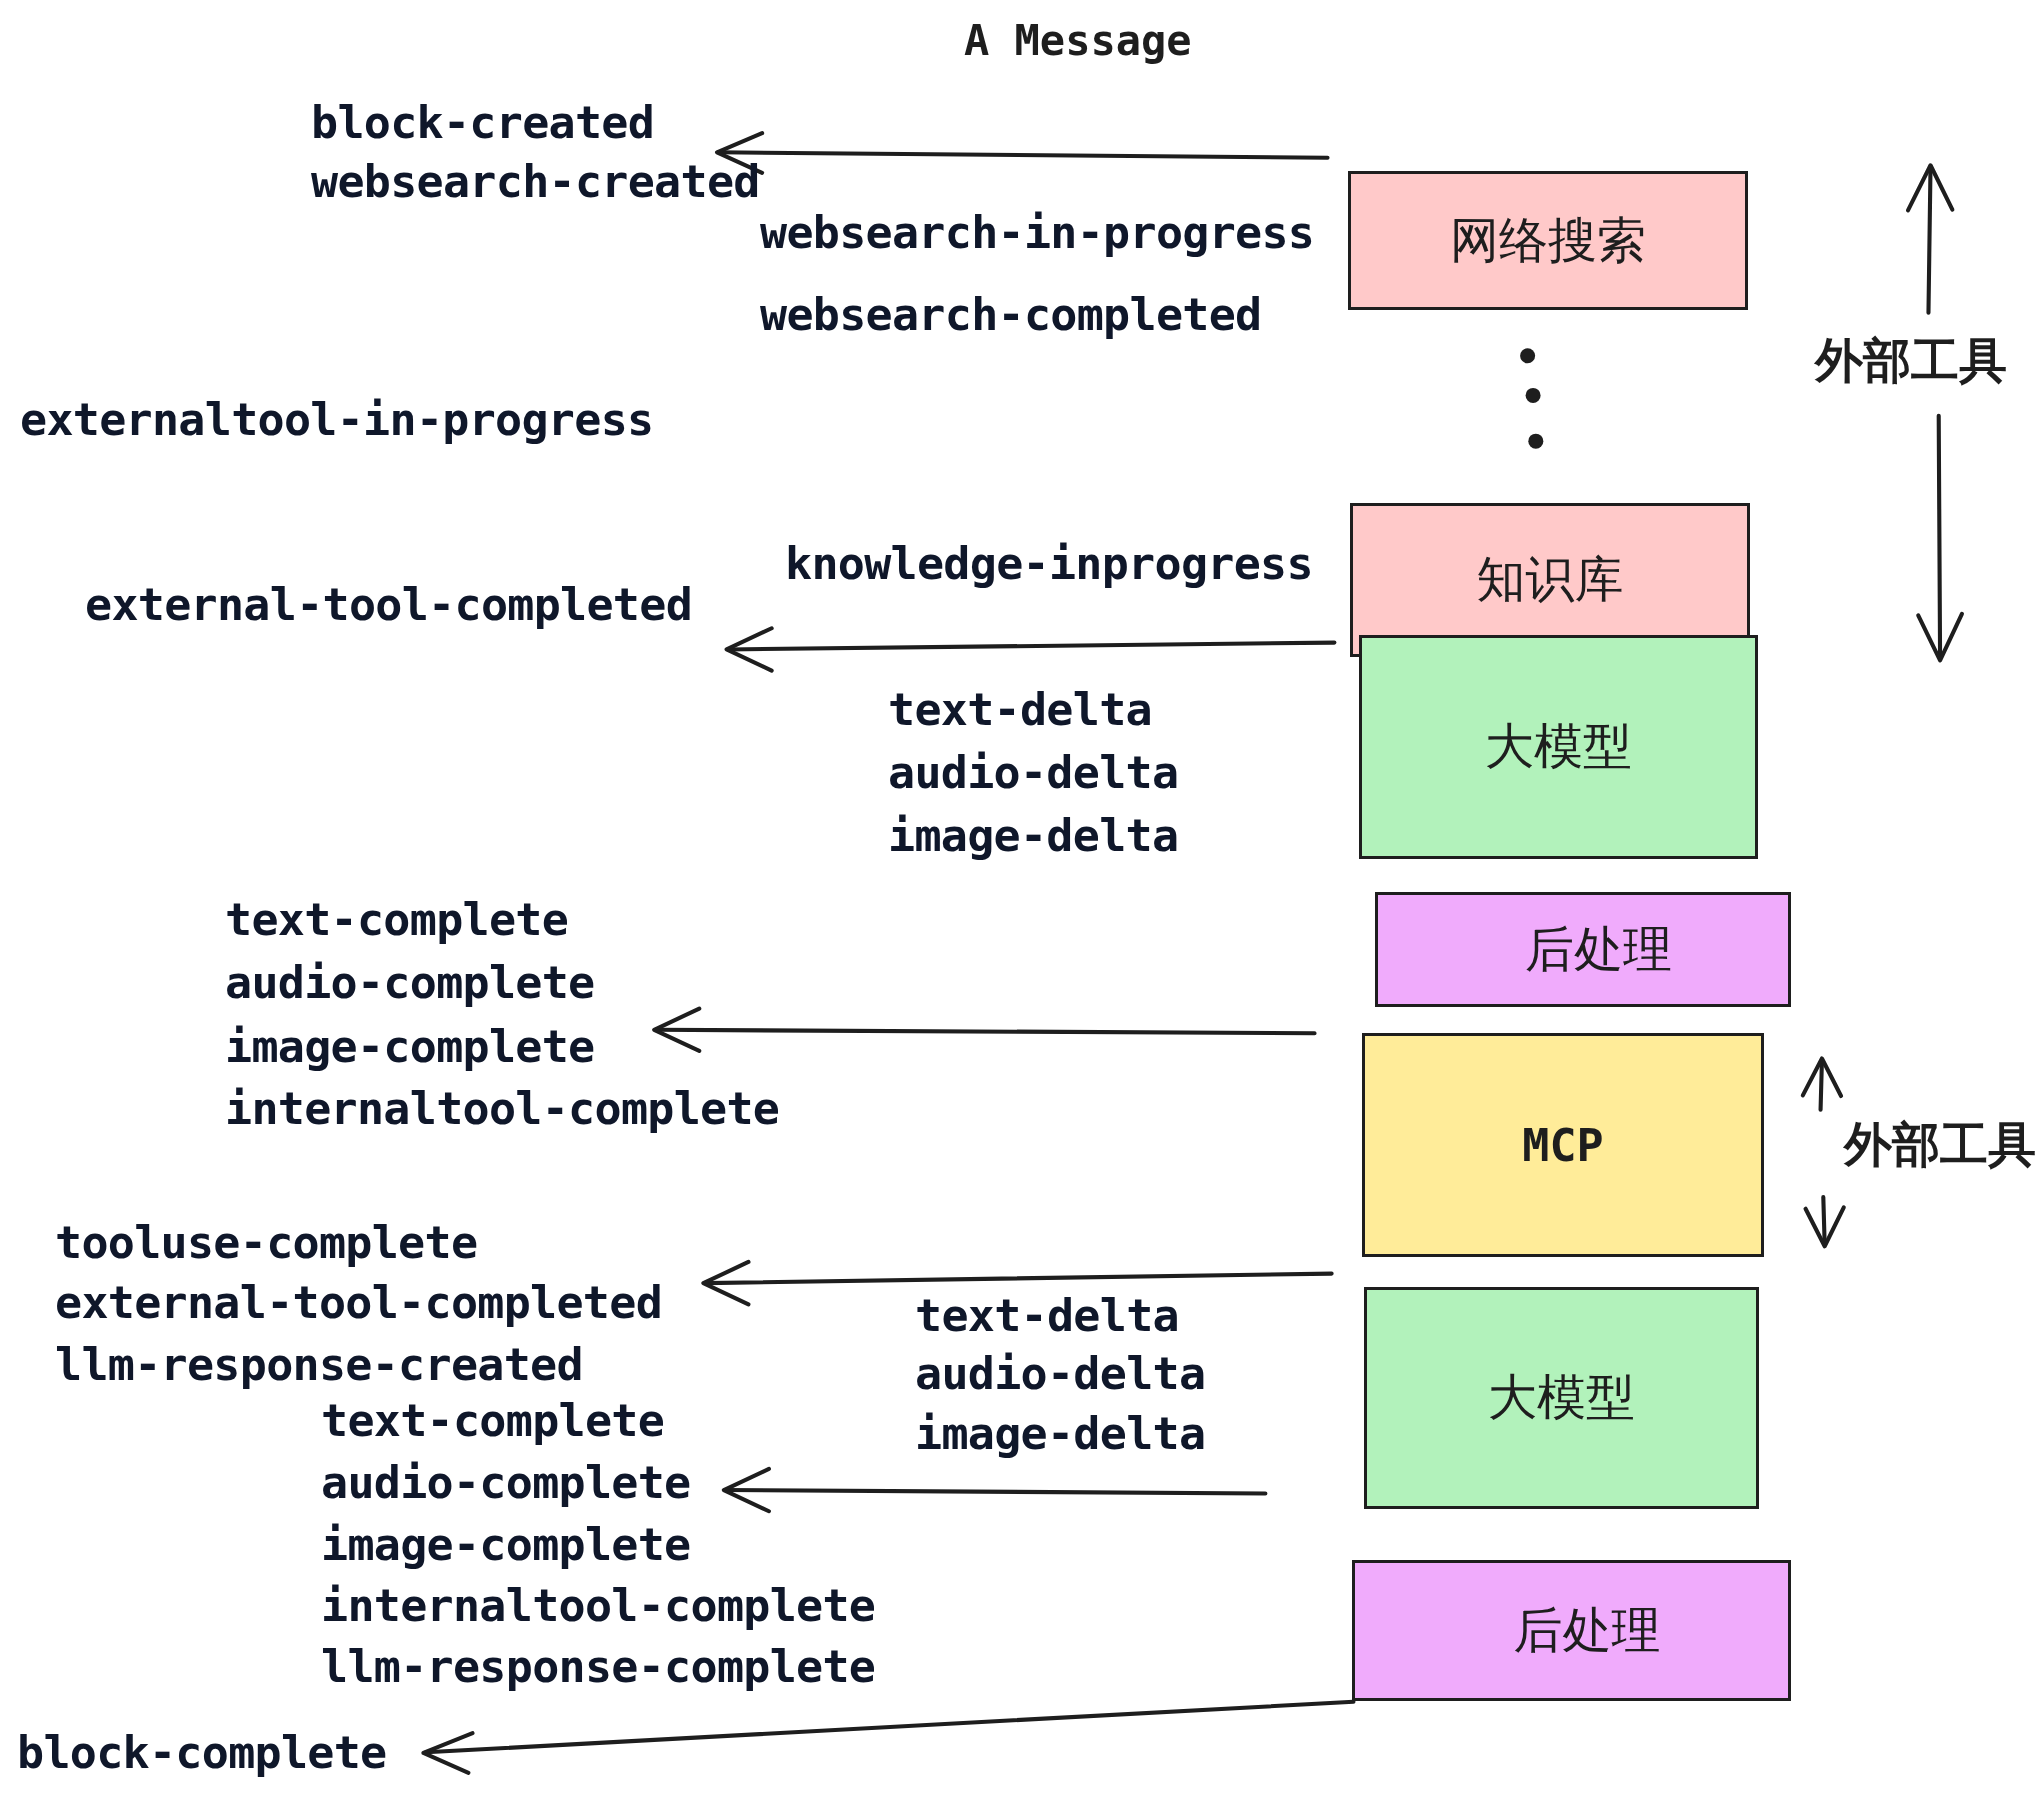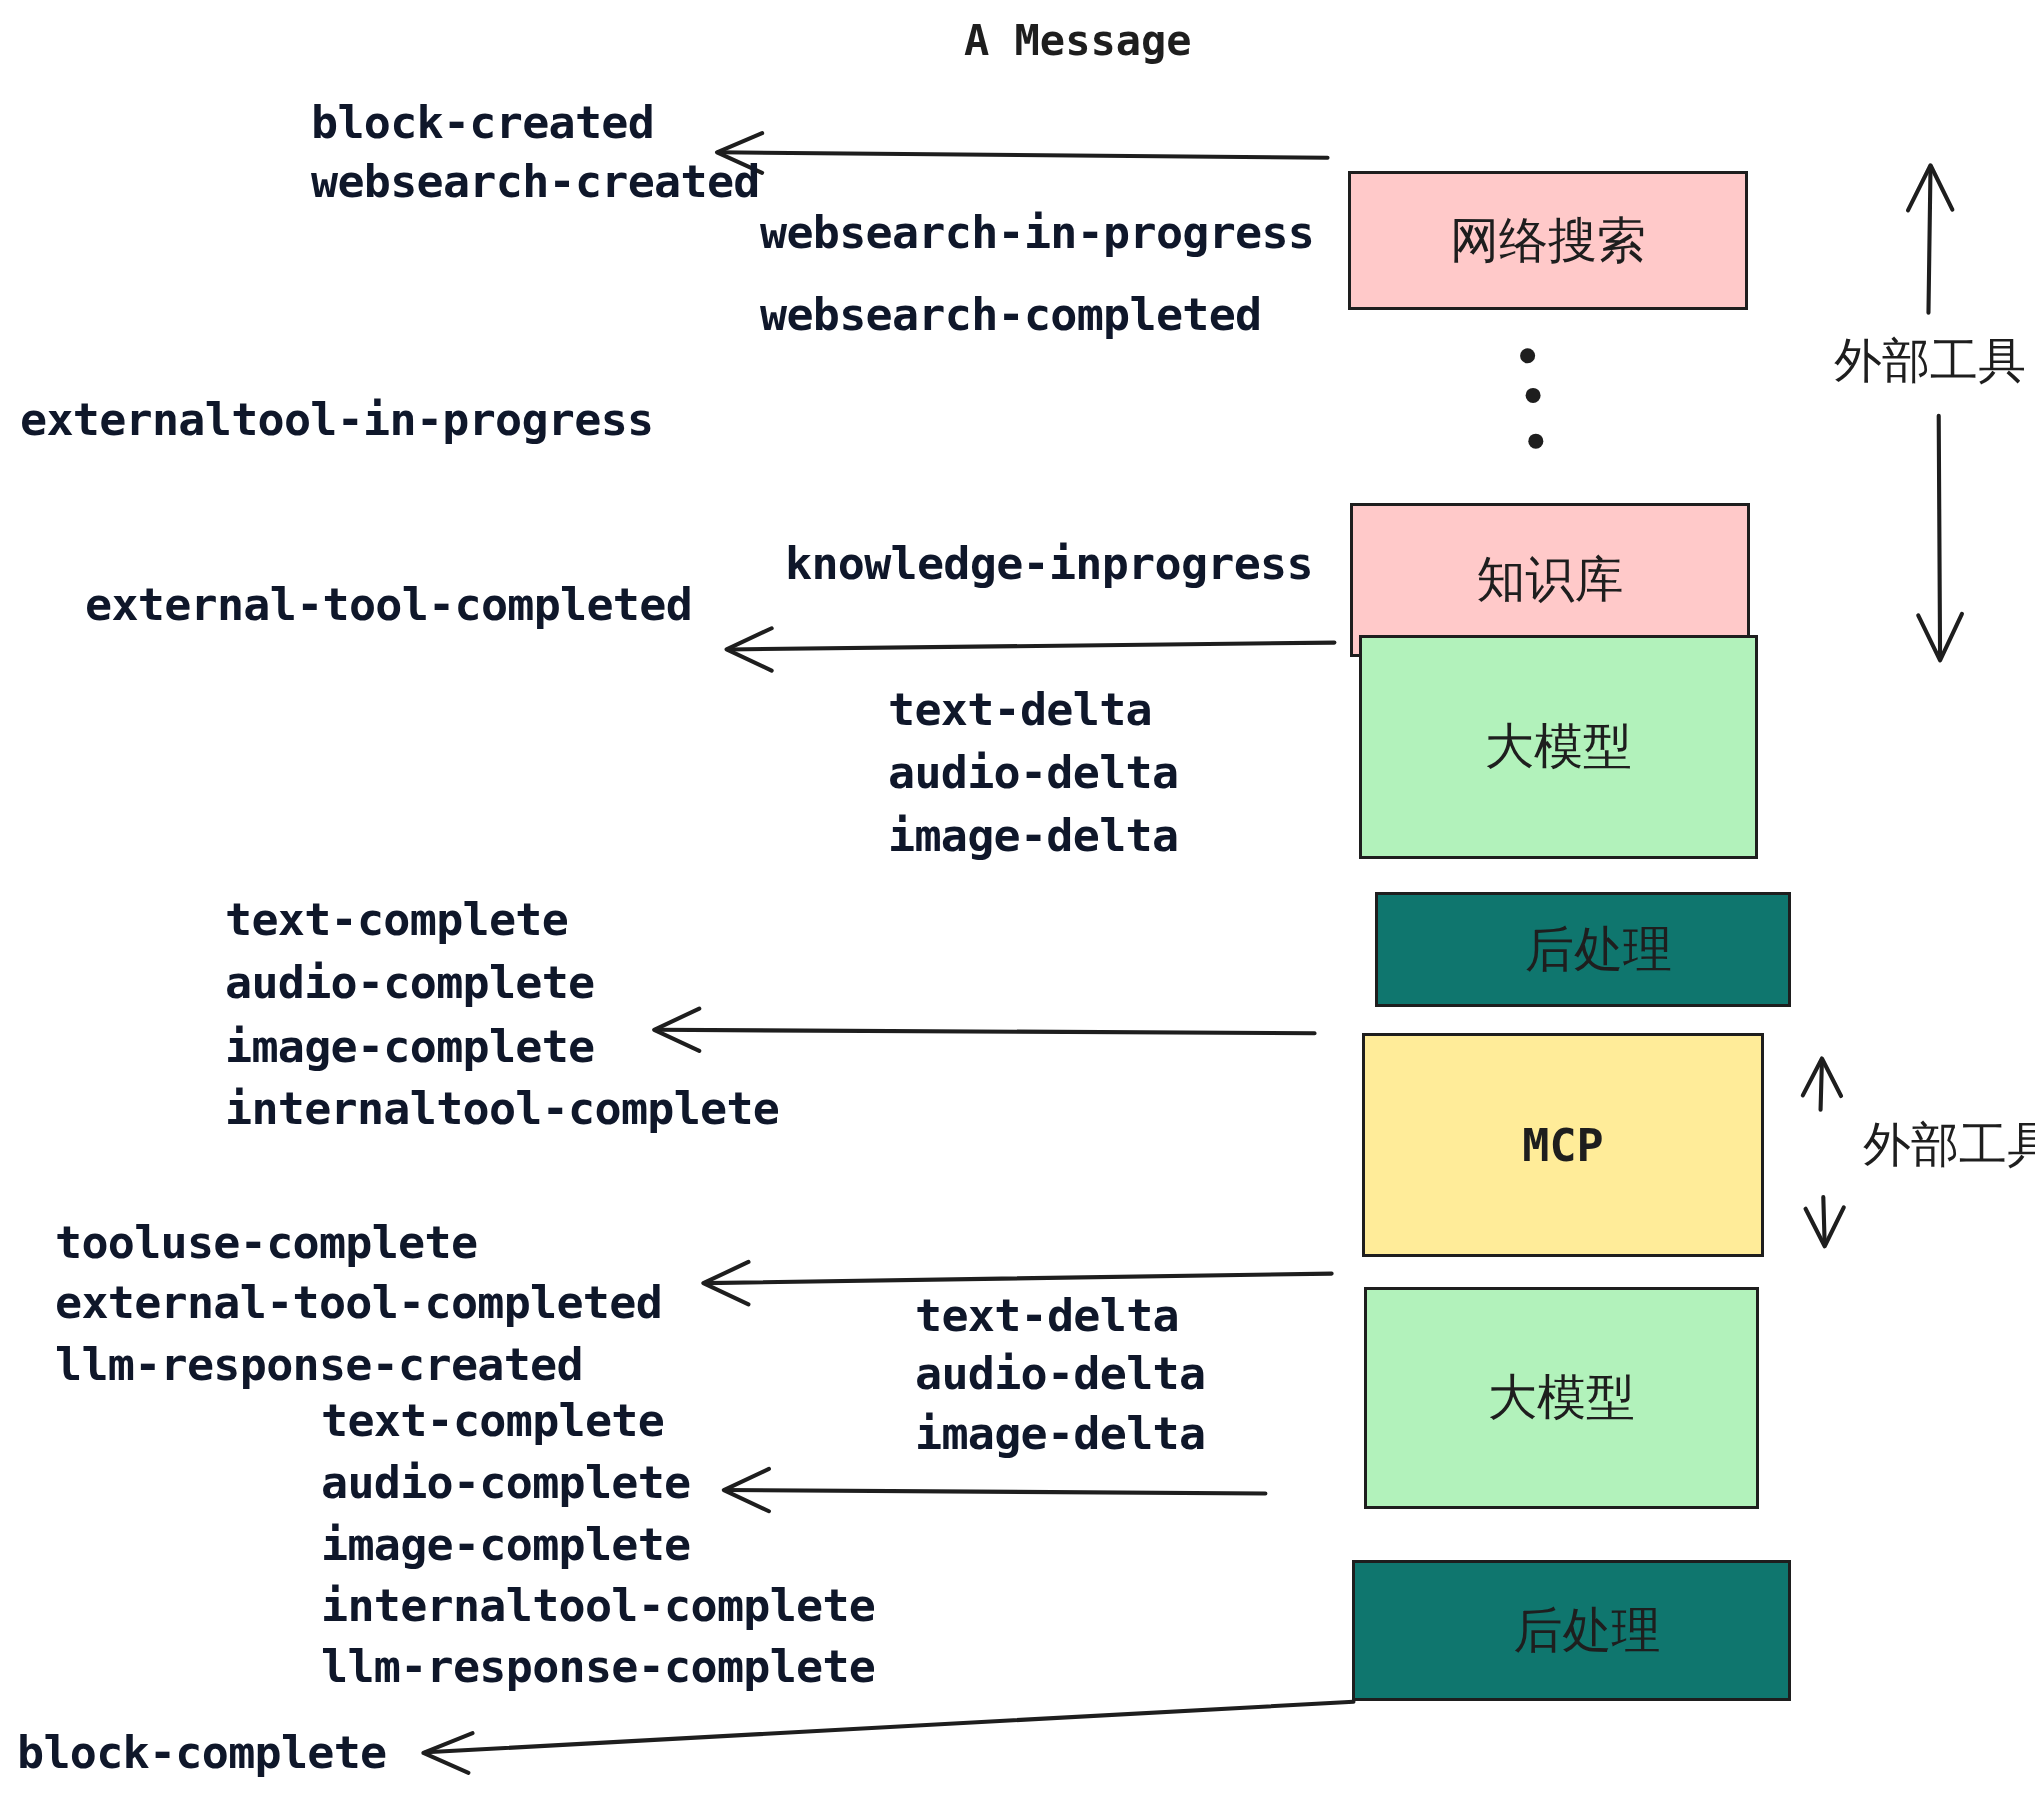--- a/index.html
+++ b/index.html
@@ -37,29 +37,28 @@
     font-family:"DejaVu Sans", sans-serif;
     font-size:49px;
     font-weight:500;
     white-space:nowrap;
     box-sizing:border-box;
   }
   .box.mono{font-family:"DejaVu Sans Mono", monospace;font-weight:600;font-size:45px;}
   .pink{background:#ffc9c9;}
   .green{background:#b2f2bb;}
   .yellow{background:#ffec99;text-align:center;}
-  .white{background:#0f766e;padding-left:31px;}
+  .white{background:#f0abfc;padding-left:31px;}
   .side-label{
     position:absolute;
     transform:translateY(-50%);
     font-family:"DejaVu Sans", sans-serif;
     font-size:48px;
-    font-weight:400;
+    font-weight:700;
     white-space:nowrap;
-    margin-left:19px;
   }
   svg.layer{position:absolute;left:0;top:0;}
 </style>
 </head>
 <body>
 
 <div id="canvas">
 
   <svg class="layer" width="2035" height="1796" viewBox="0 0 2980 2630" fill="none" stroke="#1e1e1e" stroke-width="6" stroke-linecap="round" stroke-linejoin="round">
     <g>

